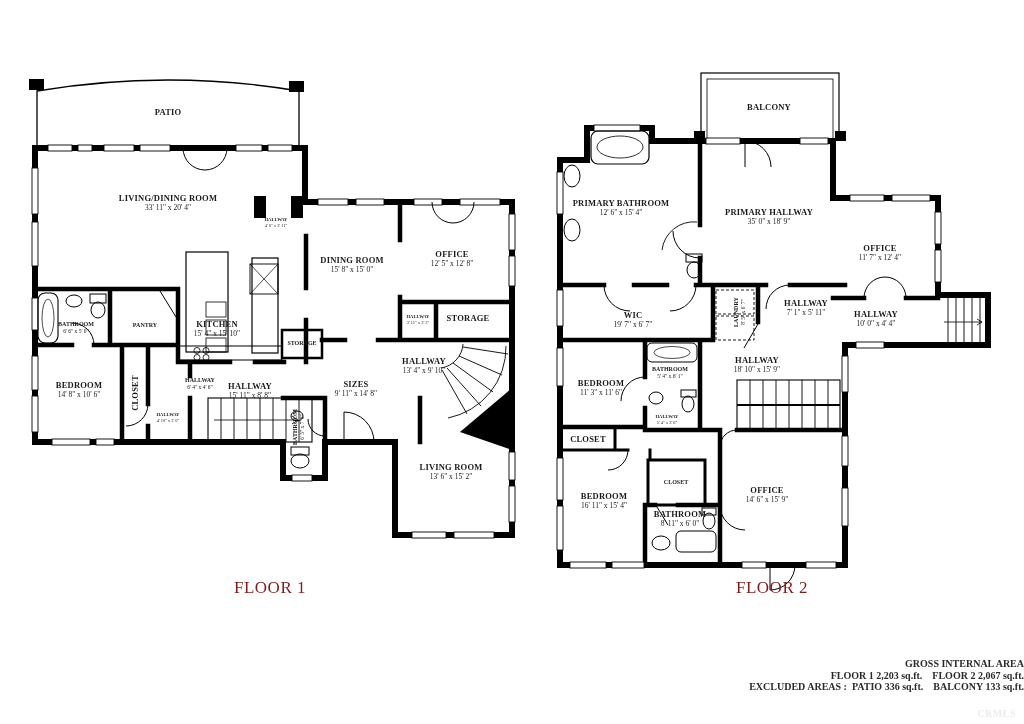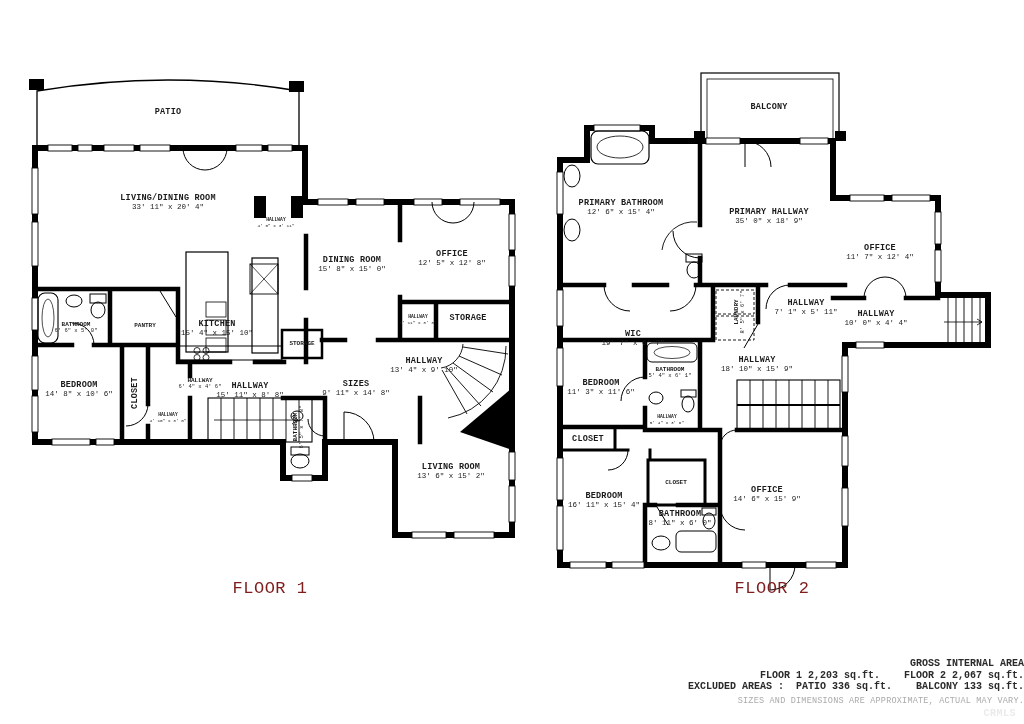--- a/index.html
+++ b/index.html
@@ -1,17 +1,17 @@
 <!DOCTYPE html>
 <html><head>
 <meta charset="utf-8">
 <style>
   html,body{margin:0;padding:0;background:#ffffff;}
   .canvas{position:relative;width:1024px;height:724px;background:#fff;overflow:hidden;
-          font-family:Liberation Mono, monospace;}
+          font-family:Liberation Serif, serif;}
   .walls-svg{position:absolute;left:0;top:0;}
   #labels-layer{position:absolute;left:0;top:0;width:100%;height:100%;}
   .room-label{position:absolute;transform:translate(-50%,-50%);text-align:center;
               color:#1b1b1b;line-height:1.2;white-space:nowrap;}
   .room-label.vertical{transform:translate(-50%,-50%) rotate(-90deg);}
   .size-md .room-name{font-size:8.5px;font-weight:bold;letter-spacing:.2px;}
   .size-md .room-dims{font-size:7.5px;}
   .size-sm .room-name{font-size:6px;font-weight:bold;}
   .size-sm .room-dims{font-size:5.5px;}
   .size-xs .room-name{font-size:4.6px;font-weight:bold;}
@@ -290,21 +290,21 @@
         <div class="room-dims">35' 0" x 18' 9"</div>
       </div>
       <div class="room-label size-md" style="left: 880px; top: 253px;">
         <div class="room-name">OFFICE</div>
         <div class="room-dims">11' 7" x 12' 4"</div>
       </div>
       <div class="room-label size-md" style="left: 876px; top: 319px;">
         <div class="room-name">HALLWAY</div>
         <div class="room-dims">10' 0" x 4' 4"</div>
       </div>
-      <div class="room-label size-md" style="left: 633px; top: 339px;">
+      <div class="room-label size-md" style="left: 633px; top: 320px;">
         <div class="room-name">WIC</div>
         <div class="room-dims">19' 7" x 6' 7"</div>
       </div>
       <div class="room-label size-sm vertical" style="left: 740px; top: 312px;">
         <div class="room-name">LAUNDRY</div>
         <div class="room-dims">8' 5" x 6' 7"</div>
       </div>
       <div class="room-label size-md" style="left: 806px; top: 308px;">
         <div class="room-name">HALLWAY</div>
         <div class="room-dims">7' 1" x 5' 11"</div>
@@ -345,17 +345,16 @@
       </div>
     </div>
 
   <div class="floor-label" style="left:270px;top:588px">FLOOR 1</div>
   <div class="floor-label" style="left:772px;top:588px">FLOOR 2</div>
 
   <div class="footer">
     <div class="f-line">GROSS INTERNAL AREA</div>
     <div class="f-line">FLOOR 1 2,203 sq.ft.    FLOOR 2 2,067 sq.ft.</div>
     <div class="f-line">EXCLUDED AREAS :  PATIO 336 sq.ft.    BALCONY 133 sq.ft.</div>
-    <div class="f-disclaimer">SIZES AND DIMENSIONS ARE APPROXIMATE, ACTUAL MAY VARY.</div>
   </div>
 
   <div class="watermark">CRMLS</div>
 </div>
 
 </body></html>

